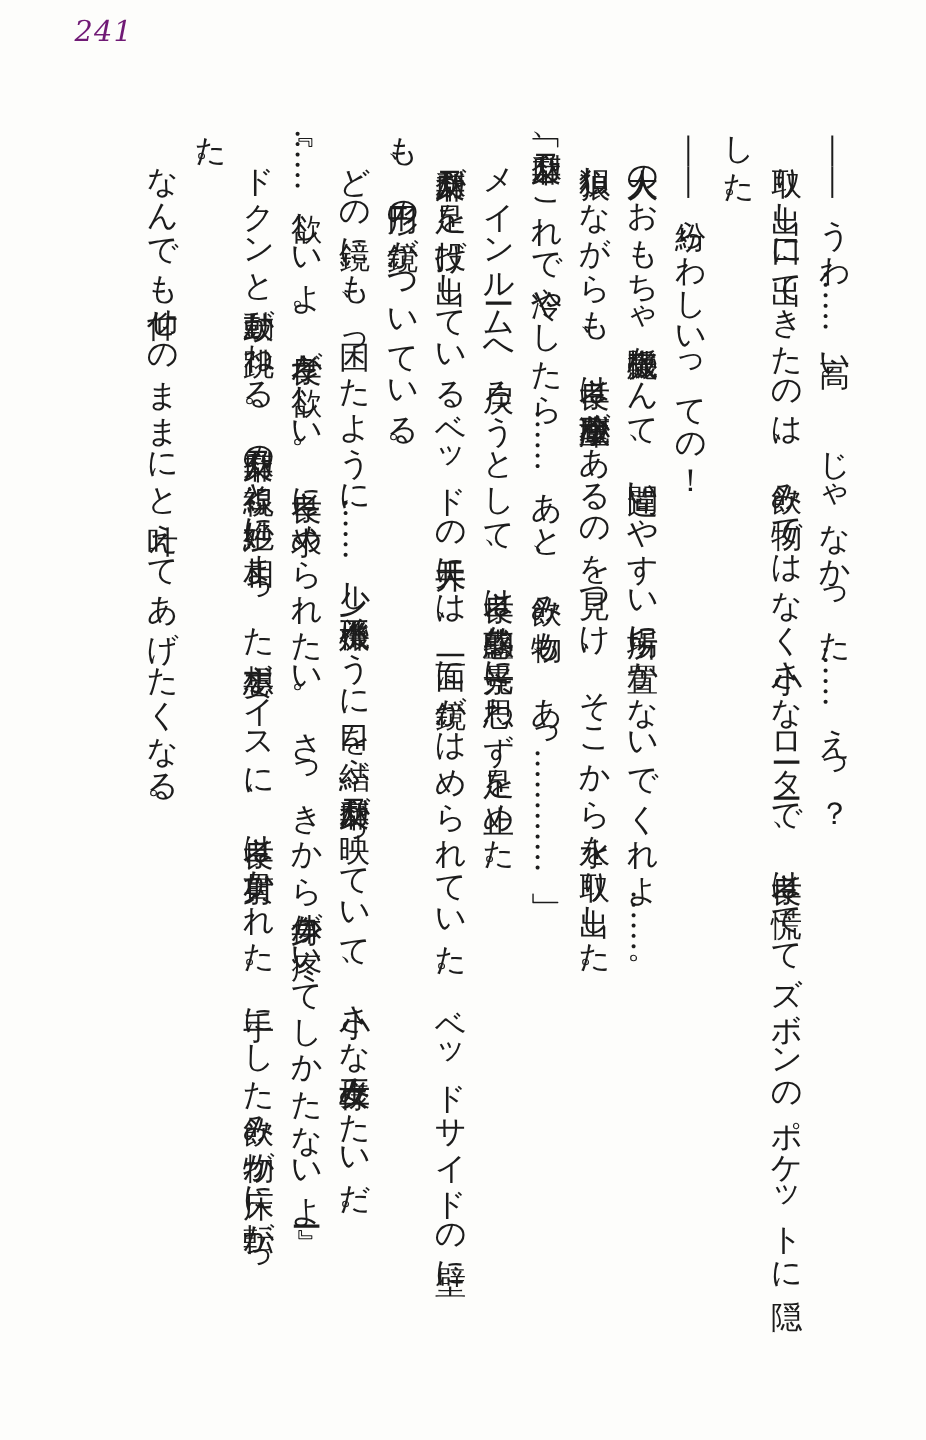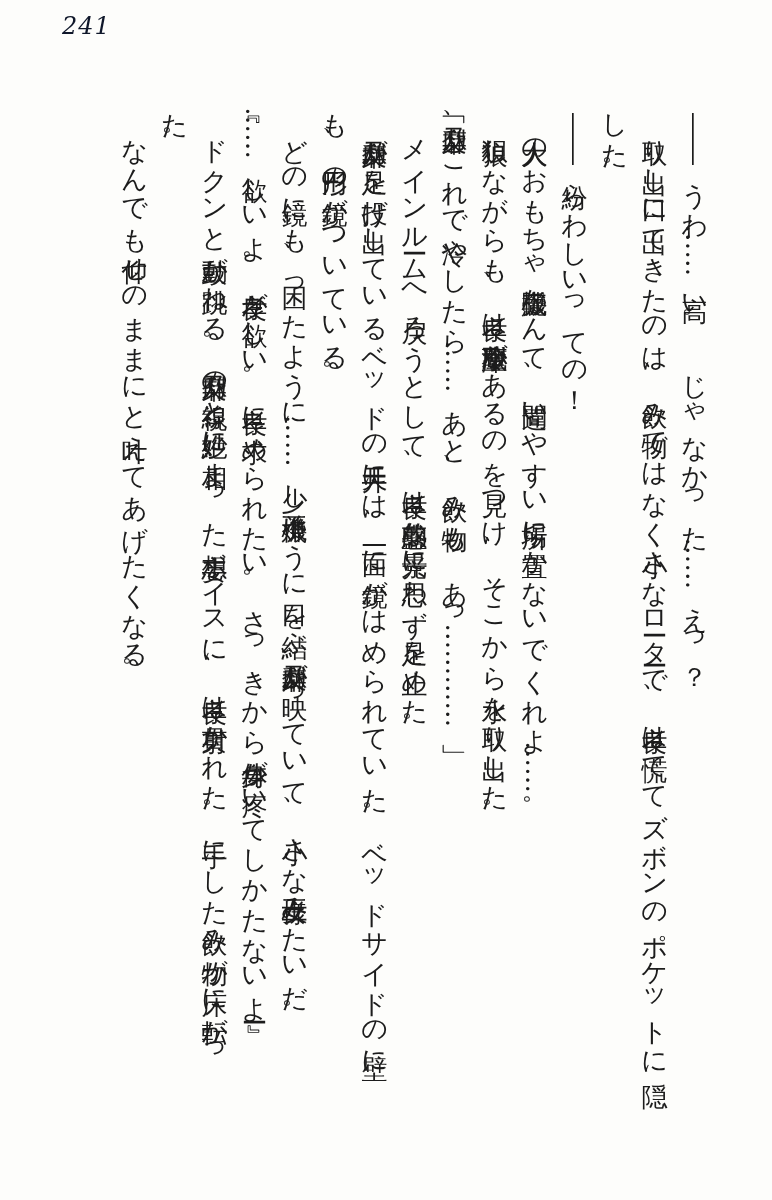--- a/index.html
+++ b/index.html
@@ -19,21 +19,21 @@
     background: #fdfdfb;
     overflow: hidden;
   }
   .page-number {
     position: absolute;
     top: 12px;
     left: 62px;
     font-style: italic;
     font-size: 24px;
     letter-spacing: 1px;
-    color: #0f172a;
+    color: #701a75;
   }
   .text-block {
     position: absolute;
     top: 95px;
     right: 57px;
     height: 988px;
     width: 680px;
     writing-mode: vertical-rl;
     text-orientation: mixed;
     line-break: strict;

